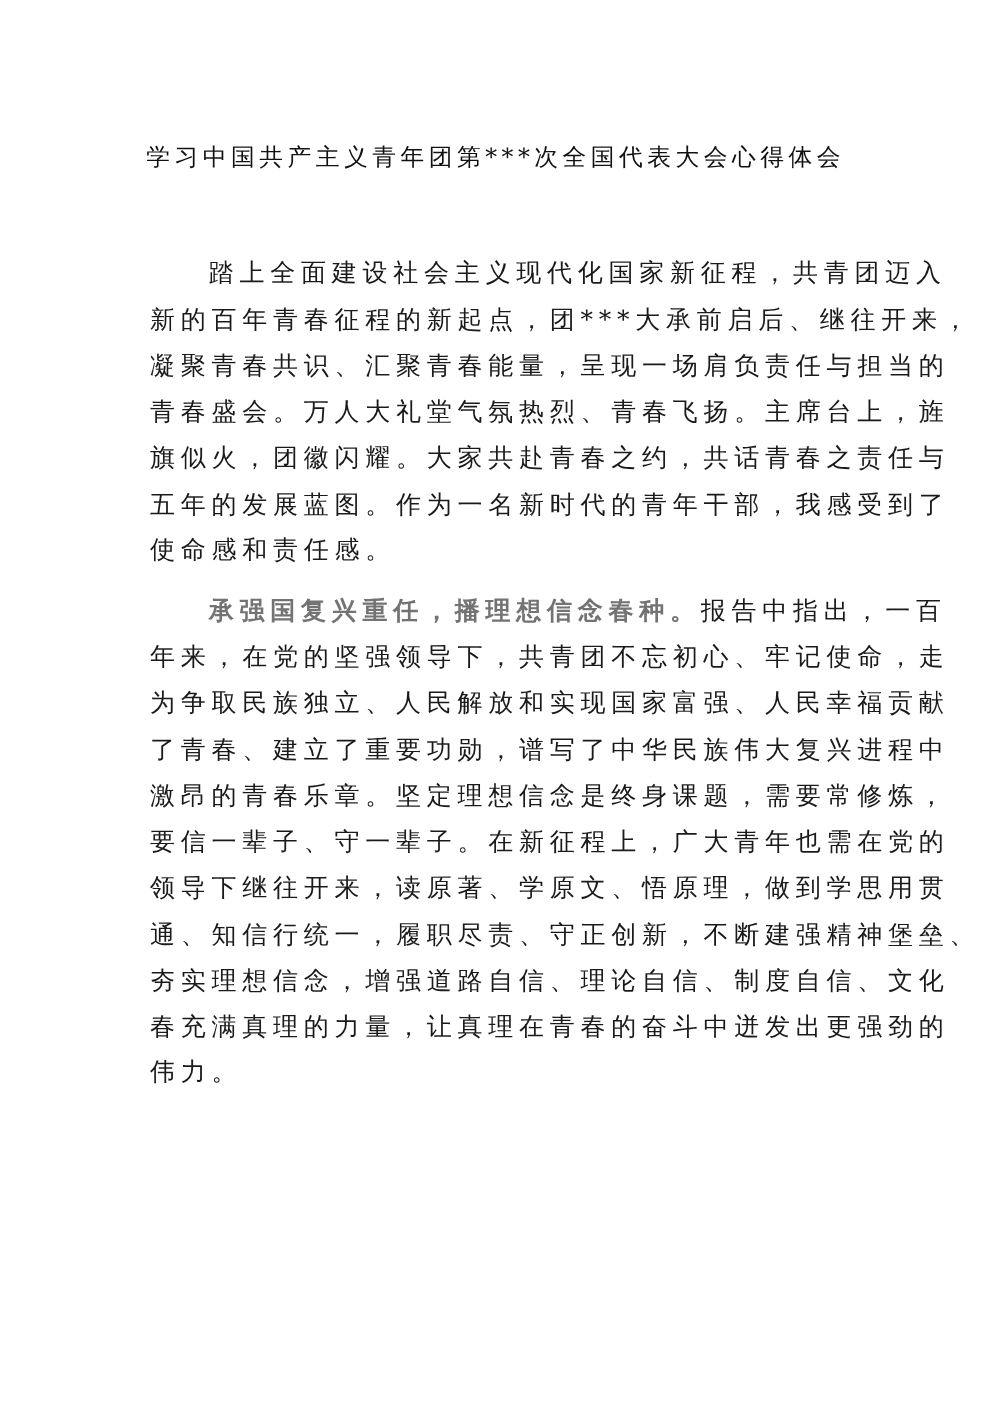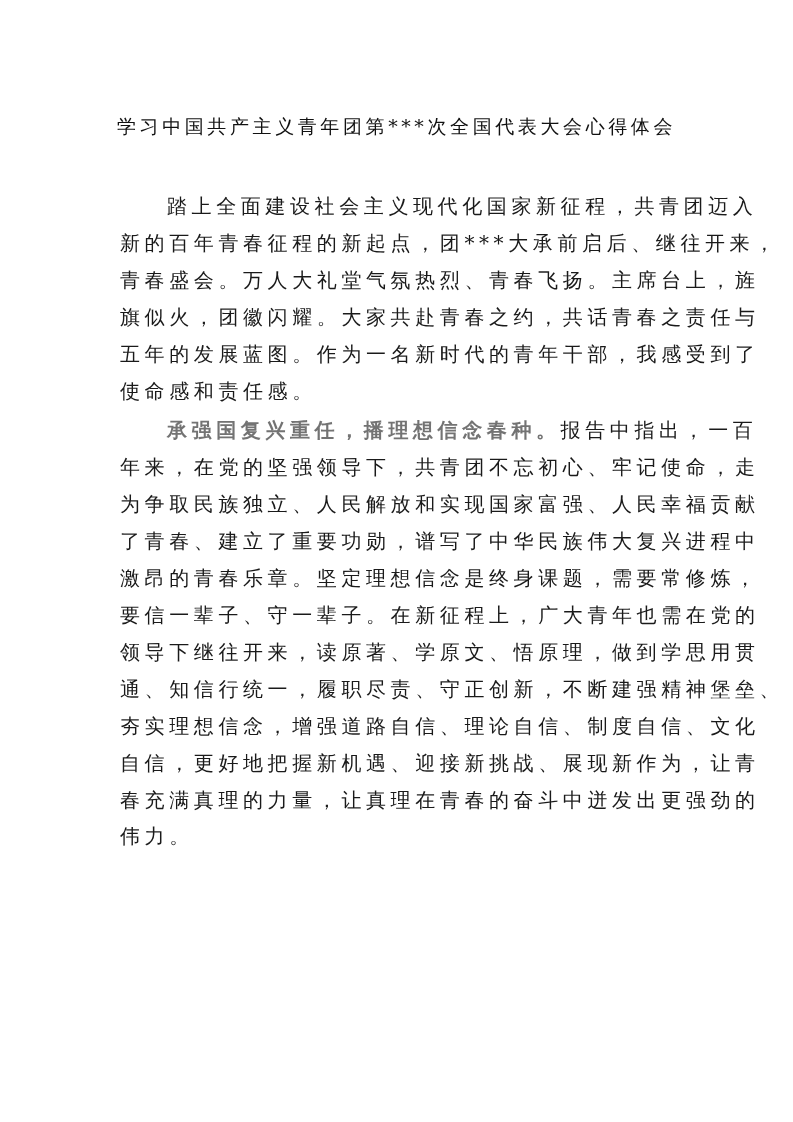--- a/index.html
+++ b/index.html
@@ -35,21 +35,21 @@
       color: #111;
       white-space: nowrap;
     }
     .body-text {
       position: absolute;
       left: 120px;
       top: 188px;
       width: 560px;
     }
     .para {
-      margin: 0 0 3px 0;
+      margin: 12px 0 3px 0;
       font-size: 20px;
       line-height: 36.9px;
       letter-spacing: 4.6px;
       text-indent: 50px;
       color: #1a1a1a;
       text-align: justify;
     }
     .para .line {
       display: block;
       white-space: nowrap;
@@ -67,34 +67,34 @@
 </head>
 <body>
 
 <div class="page">
   <div class="title">学习中国共产主义青年团第***次全国代表大会心得体会</div>
 
   <div class="body-text">
     <div class="para">
       <span class="line first">踏上全面建设社会主义现代化国家新征程，共青团迈入</span>
       <span class="line">新的百年青春征程的新起点，团***大承前启后、继往开来，</span>
+      <span class="line">凝聚青春共识、汇聚青春能量，呈现一场肩负责任与担当的</span>
       <span class="line">青春盛会。万人大礼堂气氛热烈、青春飞扬。主席台上，旌</span>
       <span class="line">旗似火，团徽闪耀。大家共赴青春之约，共话青春之责任与</span>
       <span class="line">五年的发展蓝图。作为一名新时代的青年干部，我感受到了</span>
       <span class="line">使命感和责任感。</span>
     </div>
 
     <div class="para">
       <span class="line first"><span class="bold">承强国复兴重任，播理想信念春种。</span><span>报告中指出，一百</span></span>
       <span class="line">年来，在党的坚强领导下，共青团不忘初心、牢记使命，走</span>
       <span class="line">为争取民族独立、人民解放和实现国家富强、人民幸福贡献</span>
       <span class="line">了青春、建立了重要功勋，谱写了中华民族伟大复兴进程中</span>
       <span class="line">激昂的青春乐章。坚定理想信念是终身课题，需要常修炼，</span>
       <span class="line">要信一辈子、守一辈子。在新征程上，广大青年也需在党的</span>
       <span class="line">领导下继往开来，读原著、学原文、悟原理，做到学思用贯</span>
       <span class="line">通、知信行统一，履职尽责、守正创新，不断建强精神堡垒、</span>
       <span class="line">夯实理想信念，增强道路自信、理论自信、制度自信、文化</span>
-      <span class="line">自信，更好地把握新机遇、迎接新挑战、展现新作为，让青</span>
       <span class="line">春充满真理的力量，让真理在青春的奋斗中迸发出更强劲的</span>
       <span class="line">伟力。</span>
     </div>
   </div>
 </div>
 
 </body></html>

